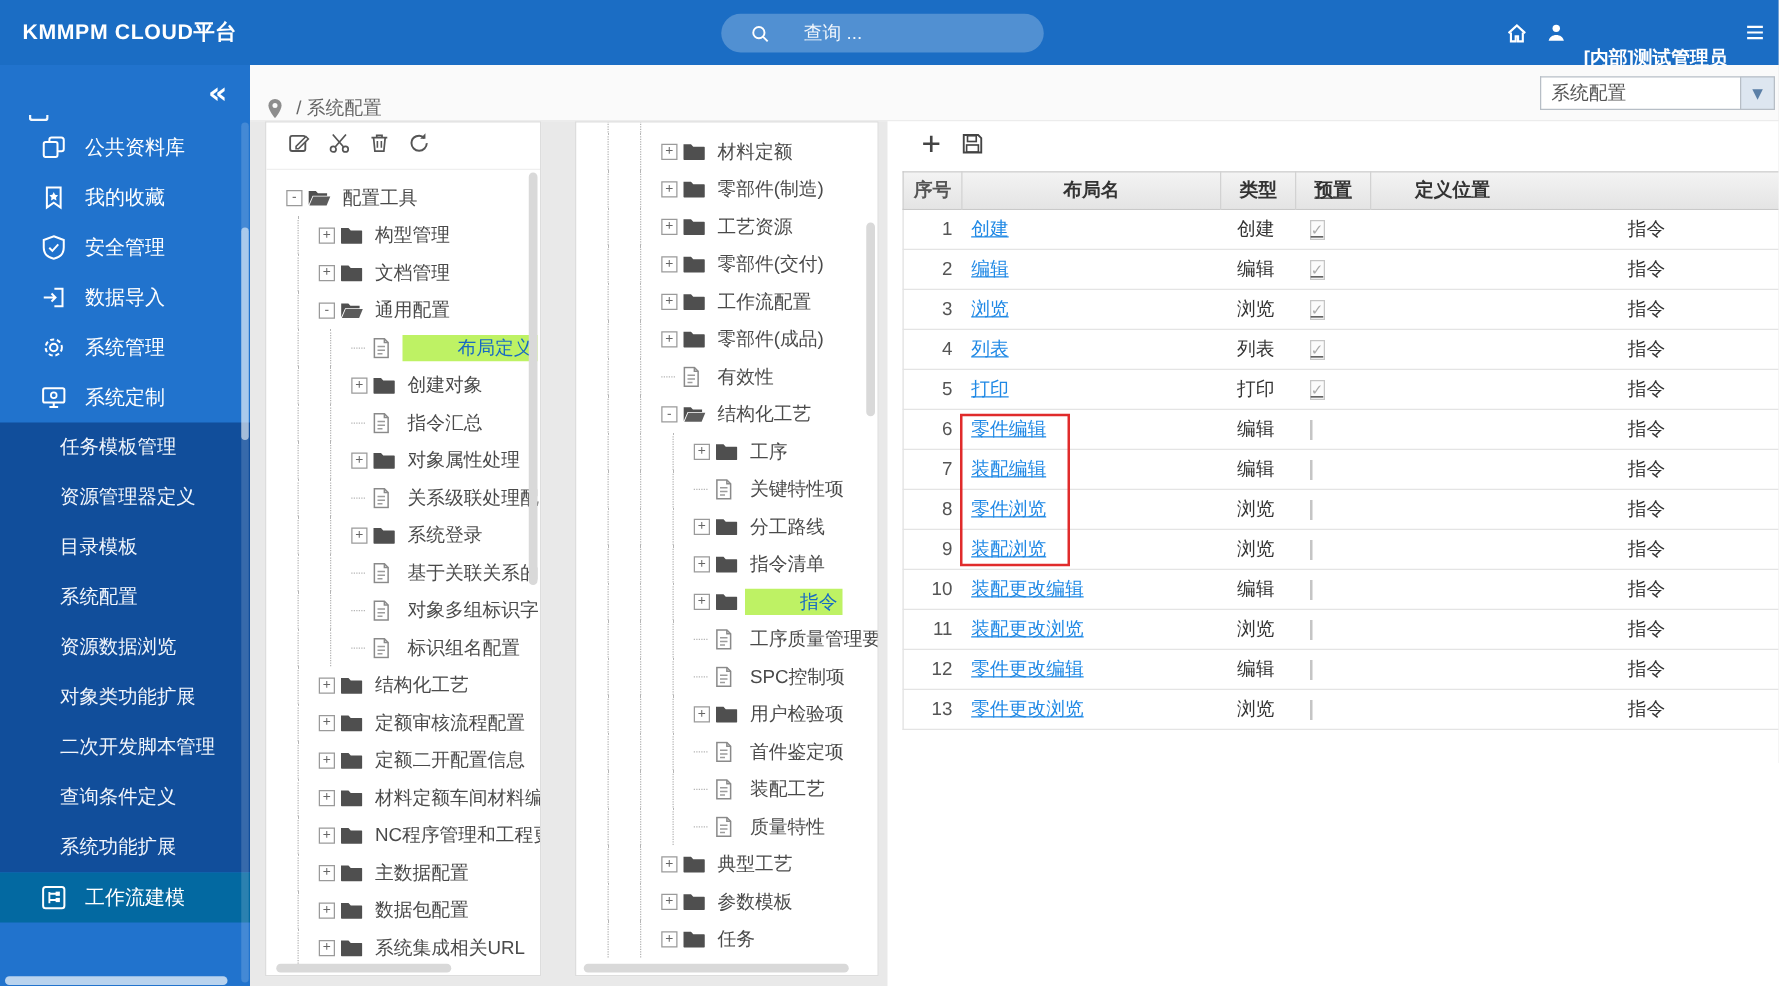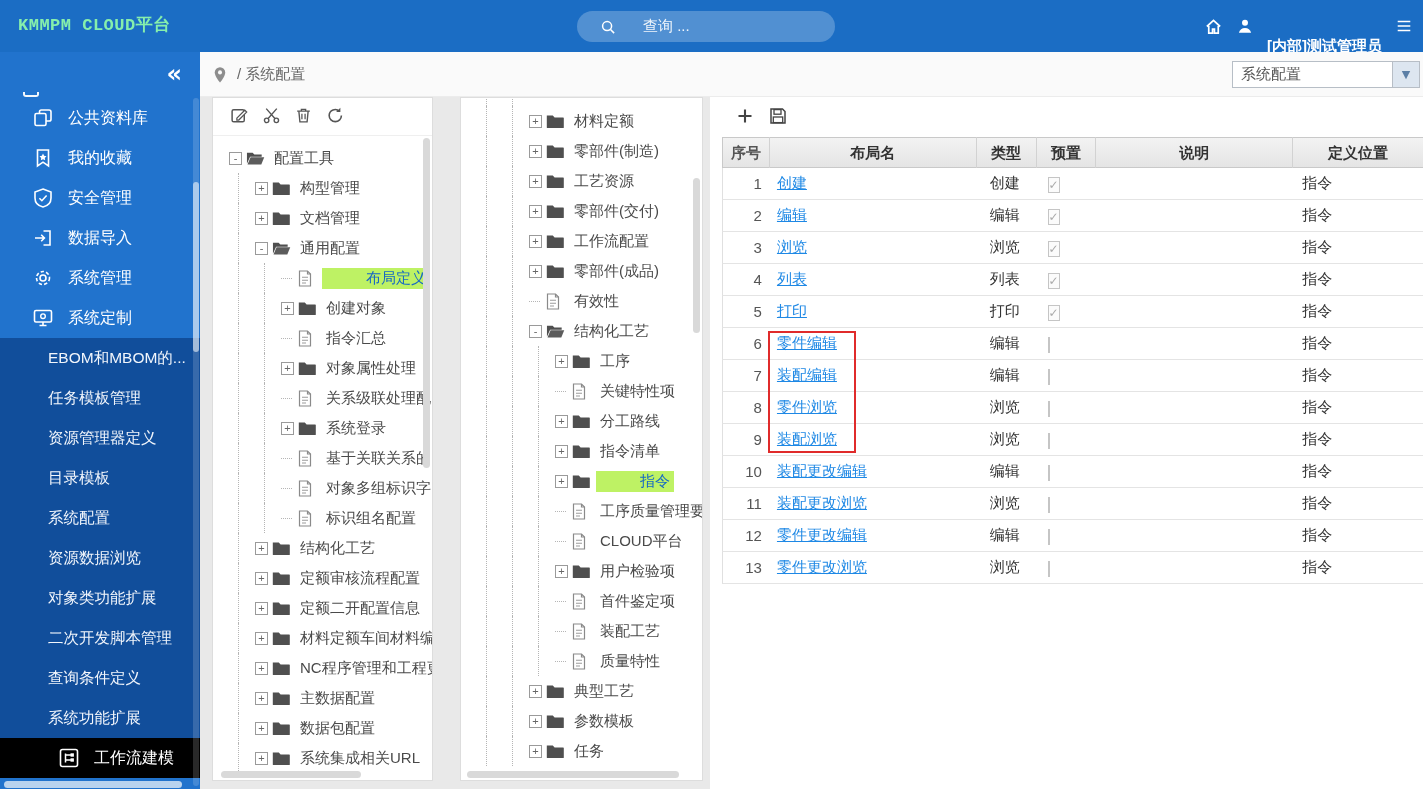--- a/index.html
+++ b/index.html
@@ -7,45 +7,45 @@
   body {
     position:relative; overflow:hidden;
     background:#e9e9e9;
     font-family:"Liberation Sans","DejaVu Sans",sans-serif;
     color:#444; font-size:15px;
   }
   .icon svg { display:block; }
 
   
   .top-header { position:absolute; left:0; top:0; width:1423px; height:52px; background:#1b6dc4; }
-  .brand { position:absolute; left:18px; top:0; height:52px; line-height:52px; color:#86efac; font-size:17px; font-weight:bold; letter-spacing:.5px;font-family:Liberation Mono, monospace; }
+  .brand { position:absolute; left:18px; top:0; height:52px; line-height:52px; color:#ffffff; font-size:17px; font-weight:bold; letter-spacing:.5px; }
   .search-pill { position:absolute; left:577px; top:11px; width:258px; height:31px; border-radius:16px; background:rgba(255,255,255,.24); display:flex; align-items:center; padding-left:22px; }
   .search-pill .icon { margin-right:26px; }
   .search-text { color:rgba(255,255,255,.92); font-size:15px; }
   .hdr-right { position:absolute; right:10px; top:0; height:52px; display:flex; align-items:center; gap:13px; }
   .hdr-user { color:#fff; font-size:15px; font-weight:bold;margin-top:40px; }
 
   
   .sidebar { position:absolute; left:0; top:52px; width:200px; height:737px; background:#2173cd; overflow:hidden; }
   .collapse-row { height:46px; position:relative; }
   .collapse-btn { position:absolute; right:18px; top:8px; color:#fff; font-size:24px; font-weight:bold; cursor:pointer; font-family:"DejaVu Sans",sans-serif; }
   .partial-icon { position:absolute; left:23px; top:40px; width:16px; height:5px; border-left:2px solid rgba(255,255,255,.95); border-right:2px solid rgba(255,255,255,.95); border-bottom:2px solid rgba(255,255,255,.95); border-radius:0 0 3px 3px; }
   .side-item { height:40px; display:flex; align-items:center; padding-left:32px; color:#fff; cursor:pointer; }
   .side-item .icon { width:24px; margin-right:12px; }
   .side-label { font-size:16px; }
   .side-sub { background:#114e9b; }
   .side-subitem { height:40px; line-height:40px; padding-left:48px; color:#f2f6fc; font-size:15.5px; cursor:pointer; white-space:nowrap; }
-  .side-bottom { background:#000000;justify-content:center; }
+  .side-bottom { background:#0369a1; }
   .sb-vtrack { position:absolute; right:1px; top:46px; width:6px; height:688px; background:rgba(255,255,255,.16); border-radius:3px; }
   .sb-vthumb { position:absolute; right:1px; top:130px; width:6px; height:170px; background:rgba(255,255,255,.55); border-radius:3px; }
   .sb-hthumb { position:absolute; left:4px; bottom:1px; width:178px; height:7px; background:#b9d3ee; border-radius:4px; }
 
   
   .crumbbar { position:absolute; left:200px; top:52px; width:1223px; height:45px; background:#fafafa; border-bottom:1px solid #ececec; }
-  .crumb { position:absolute; left:13px; top:0; height:45px; display:flex; align-items:center; gap:10px; color:#666; font-size:15px; }
+  .crumb { position:absolute; left:13px; top:12px; height:45px; display:flex; align-items:center; gap:10px; color:#666; font-size:15px; }
   .ctx-select { position:absolute; right:3px; top:9px; display:flex; }
   .ctx-select input { width:160px; height:27px; border:1px solid #b7bec6; border-right:none; padding:0 8px; font-size:15px; color:#555; background:#fff; font-family:inherit; outline:none; }
   .ctx-btn { width:28px; height:27px; background:#dde6f0; border:1px solid #b7bec6; color:#5b7fa6; font-size:11px; display:flex; align-items:center; justify-content:center; cursor:pointer; font-family:"DejaVu Sans",sans-serif; }
 
   
   .panel { position:absolute; top:97px; background:#fff; border:1px solid #ddd; overflow:hidden; }
   .panel1 { left:212px; width:221px; height:684px; }
   .panel2 { left:460px; width:243px; height:684px; }
   .panel3 { left:710px; top:97px; width:713px; height:692px; position:absolute; background:#fff; overflow:hidden; }
 
@@ -74,21 +74,21 @@
   
   .tbl-toolbar { height:40px; display:flex; align-items:center; gap:15px; padding-left:26px; }
   .tblwrap { position:relative; margin-left:12px; width:701px;border-radius:10px; }
   .t-head { display:flex; height:31px; background:linear-gradient(#f3f3f3,#e4e4e4); border-top:1px solid #c9c9c9; border-bottom:1px solid #c9c9c9; border-left:1px solid #c9c9c9; font-weight:bold; color:#333; align-items:center; }
   .t-head > span { text-align:center; font-size:15px; border-left:1px solid #d2d2d2; height:31px; line-height:31px; }
   .t-head > span:first-child { border-left:none; }
   .t-row { display:flex; height:32px; align-items:center; border-bottom:1px solid #e4e4e4; border-left:1px solid #e0e0e0; color:#333; }
   .c-seq  { width:46px;  text-align:right; padding-right:7px; color:#555; }
   .c-name { width:207px; padding-left:8px; }
   .c-type { width:60px;  padding-left:14px; }
-  .c-preset { width:60px; padding-left:12px; }
+  .c-preset { width:60px; padding-left:12px;text-decoration:underline; }
   .c-desc { width:197px; }
   .c-loc  { width:131px; padding-left:10px; }
   .t-head .c-seq { text-align:center; padding-right:0; }
   .t-head .c-name, .t-head .c-type, .t-head .c-preset, .t-head .c-loc { padding-left:0; text-align:center; }
   a.layout-link { color:#1e88e5; text-decoration:underline; cursor:pointer; }
   .chk { width:15px; height:15px; border:1px solid #c5c5c5; background:#fbfbfb; font-size:12px; line-height:13px; text-align:center; color:#a9a9a9; font-family:"DejaVu Sans",sans-serif; }
   .annotation-box { position:absolute; left:46px; top:194px; width:88px; height:122px; border:2px solid #e02b2b; pointer-events:none; }
 </style>
 </head>
 <body>
@@ -182,21 +182,20 @@
           <svg width="22" height="22" viewBox="0 0 22 22">
             <rect x="2.5" y="3.5" width="17" height="11.5" rx="1.5" fill="none" stroke="#fff" stroke-width="1.6"></rect>
             <circle cx="11" cy="9.2" r="2.3" fill="none" stroke="#fff" stroke-width="1.4"></circle>
             <path d="M7.5 18.5h7M11 15v3.5" stroke="#fff" stroke-width="1.6"></path>
           </svg>
         </span>
         <span class="side-label">系统定制</span>
       </div>
     </div>
   <div class="side-sub" id="side-subitems">
-      <div class="side-subitem">EBOM和MBOM的...</div>
       <div class="side-subitem">任务模板管理</div>
       <div class="side-subitem">资源管理器定义</div>
       <div class="side-subitem">目录模板</div>
       <div class="side-subitem">系统配置</div>
       <div class="side-subitem">资源数据浏览</div>
       <div class="side-subitem">对象类功能扩展</div>
       <div class="side-subitem">二次开发脚本管理</div>
       <div class="side-subitem">查询条件定义</div>
       <div class="side-subitem">系统功能扩展</div>
     </div>
@@ -675,21 +674,21 @@
         <span class="guide"></span>
         <span class="guide"></span>
         <span class="connector"></span>
         <span class="icon tree-ico">
           <svg width="14" height="17" viewBox="0 0 14 17">
             <path d="M1.5 1h8l3 3v12h-11z" fill="#fff" stroke="#8a8a8a" stroke-width="1.2"></path>
             <path d="M9.5 1v3h3" fill="none" stroke="#8a8a8a" stroke-width="1.2"></path>
             <path d="M4 7.2h6M4 10.2h6M4 13h4" stroke="#9c9c9c" stroke-width="1.1"></path>
           </svg>
         </span>
-        <span class="tree-label">CLOUD平台</span>
+        <span class="tree-label">SPC控制项</span>
       </div>
       <div class="tree-row">
         <span class="guide"></span>
         <span class="guide"></span>
         <span class="guide"></span>
         <span class="expander">+</span>
         <span class="icon tree-ico">
           <svg width="18" height="15" viewBox="0 0 18 15">
             <path d="M.8 1.4h6l1.8 2h8.6a.6.6 0 01.6.6v9.4a.6.6 0 01-.6.6H1.4a.6.6 0 01-.6-.6z" fill="#4f4f4f"></path>
           </svg>
@@ -786,21 +785,20 @@
           <rect x="5" y="2.6" width="7" height="4.6" fill="none" stroke="#444" stroke-width="1.3"></rect>
           <rect x="4.3" y="10" width="9.4" height="5.6" fill="none" stroke="#444" stroke-width="1.3"></rect>
         </svg></span>
   </div>
   <div class="tblwrap">
     <div class="t-head">
       <span class="c-seq">序号</span>
       <span class="c-name">布局名</span>
       <span class="c-type">类型</span>
       <span class="c-preset">预置</span>
-      <span class="c-desc">说明</span>
       <span class="c-loc">定义位置</span>
     </div>
     <div id="t-body">
         <div class="t-row">
           <span class="c-seq">1</span>
           <span class="c-name"><a class="layout-link">创建</a></span>
           <span class="c-type">创建</span>
           <span class="c-preset"><span class="chk">✓</span></span>
           <span class="c-desc"></span>
           <span class="c-loc">指令</span>

